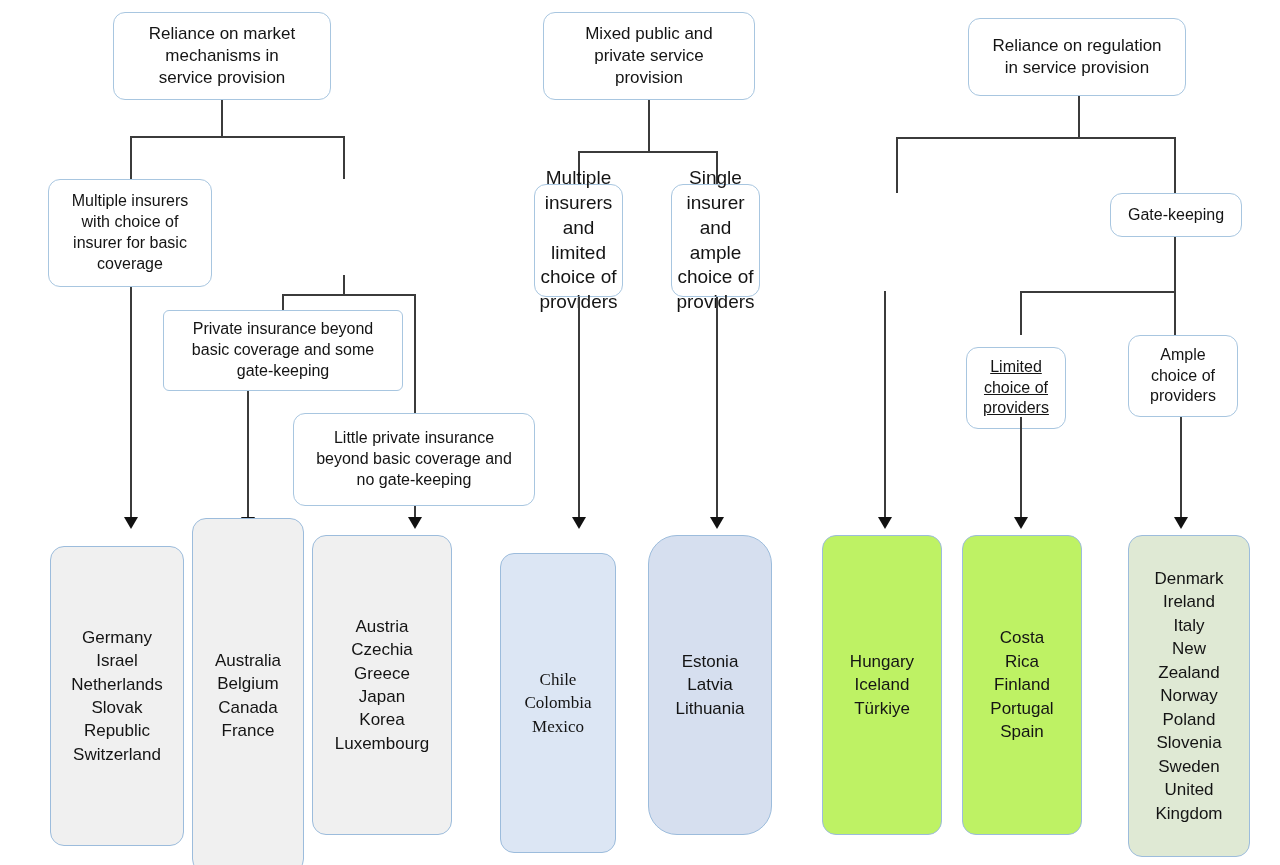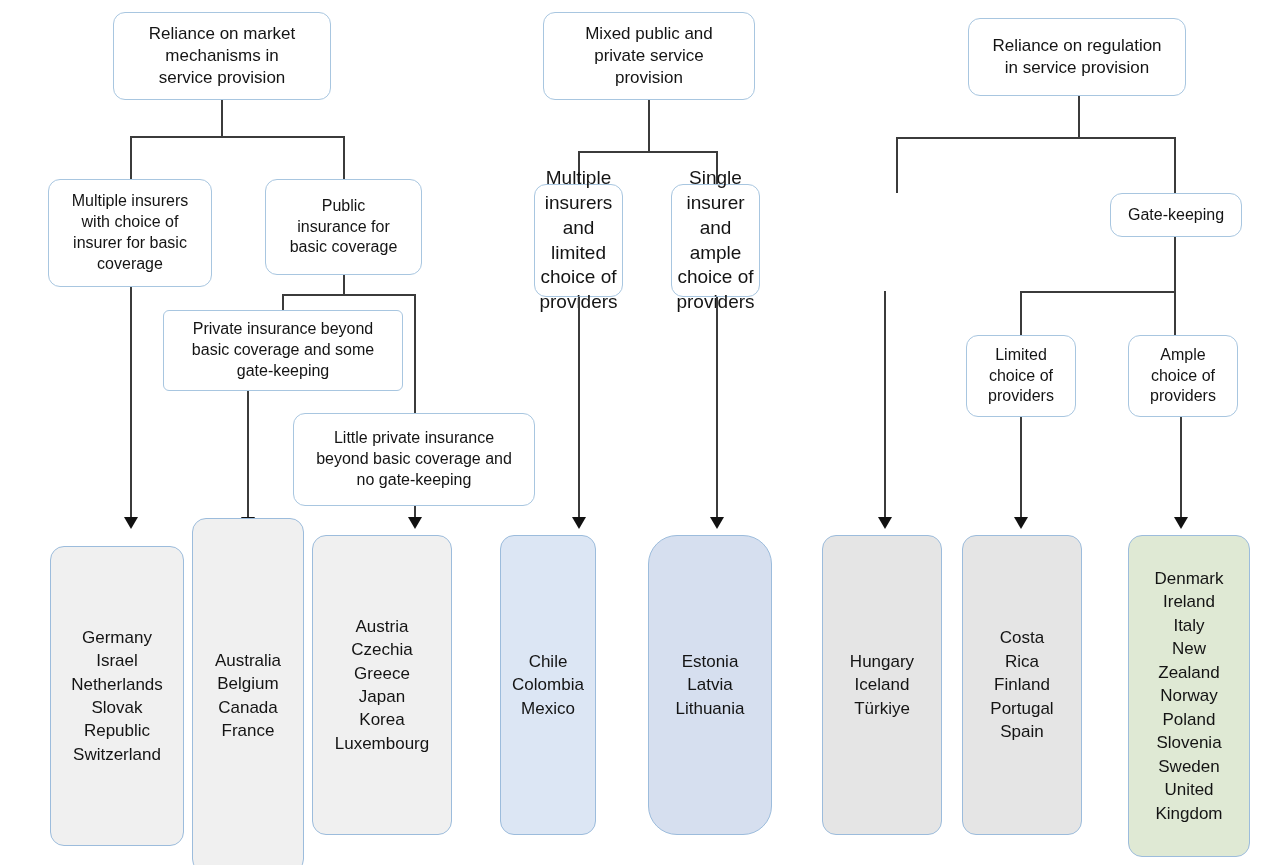--- a/index.html
+++ b/index.html
@@ -45,21 +45,21 @@
     text-align: center;
     font-size: 17px;
     color: #141414;
     line-height: 1.38;
     white-space: pre-line;
     padding: 4px 6px;
   }
   .leaf.gray  { background: #f0f0f0; }
   .leaf.blue  { background: #dce6f4; }
   .leaf.blue2 { background: #d6dfef; border-radius: 29px; }
-  .leaf.green { background: #e5e5e5; }
+  .leaf.green { background: #bef264; }
   .leaf.green2{ background: #dfe9d4; }
 
   .vline, .hline {
     position: absolute;
     background: #3b3b3b;
   }
   .vline { width: 1.6px; }
   .hline { height: 1.6px; }
 
   .arrow {
@@ -82,23 +82,20 @@
   <div class="vline" style="left:221px; top:100px; height:37px;"></div>
   <div class="hline" style="left:130px; top:136px; width:214px;"></div>
   <div class="vline" style="left:130px; top:136px; height:43px;"></div>
   <div class="vline" style="left:343px; top:136px; height:43px;"></div>
 
   <div class="node lvl2" style="left:48px; top:179px; width:164px; height:108px;">Multiple insurers
 with choice of
 insurer for basic
 coverage</div>
 
-  <div class="node lvl3" style="left:265px; top:179px; width:157px; height:96px;">Public
-insurance for
-basic coverage</div>
 
   <div class="vline" style="left:343px; top:275px; height:20px;"></div>
   <div class="hline" style="left:282px; top:294px; width:133px;"></div>
   <div class="vline" style="left:282px; top:294px; height:16px;"></div>
   <div class="vline" style="left:414px; top:294px; height:119px;"></div>
 
   <div class="node lvl3" style="left:163px; top:310px; width:240px; height:81px;border-radius:6px;">Private insurance beyond
 basic coverage and some
 gate-keeping</div>
 
@@ -151,21 +148,21 @@
 ample
 choice of
 providers</div>
 
   <div class="vline" style="left:578px; top:297px; height:222px;"></div>
   <div class="arrow" style="left:572px; top:517px;"></div>
 
   <div class="vline" style="left:716px; top:297px; height:222px;"></div>
   <div class="arrow" style="left:710px; top:517px;"></div>
 
-  <div class="leaf blue" style="left:500px; top:535px; width:96px; height:300px;">Chile
+  <div class="leaf blue" style="left:500px; top:553px; width:116px; height:300px;font-family:Liberation Serif, serif;">Chile
 Colombia
 Mexico</div>
   <div class="leaf blue2" style="left:648px; top:535px; width:124px; height:300px;">Estonia
 Latvia
 Lithuania</div>
 
   <div class="node lvl1" style="left:968px; top:18px; width:218px; height:78px;">Reliance on regulation
 in service provision</div>
 
   <div class="vline" style="left:1078px; top:96px; height:42px;"></div>
@@ -173,21 +170,21 @@
   <div class="vline" style="left:896px; top:137px; height:56px;"></div>
   <div class="vline" style="left:1174px; top:137px; height:56px;"></div>
 
   <div class="node lvl3" style="left:1110px; top:193px; width:132px; height:44px;">Gate-keeping</div>
 
   <div class="vline" style="left:1174px; top:237px; height:55px;"></div>
   <div class="hline" style="left:1020px; top:291px; width:156px;"></div>
   <div class="vline" style="left:1020px; top:291px; height:44px;"></div>
   <div class="vline" style="left:1174px; top:291px; height:44px;"></div>
 
-  <div class="node lvl3" style="left:966px; top:335px; width:110px; height:82px;">Limited
+  <div class="node lvl3" style="left:966px; top:347px; width:100px; height:82px;text-decoration:underline;">Limited
 choice of
 providers</div>
   <div class="node lvl3" style="left:1128px; top:335px; width:110px; height:82px;">Ample
 choice of
 providers</div>
 
   <div class="vline" style="left:884px; top:291px; height:228px;"></div>
   <div class="arrow" style="left:878px; top:517px;"></div>
 
   <div class="vline" style="left:1020px; top:417px; height:102px;"></div>

